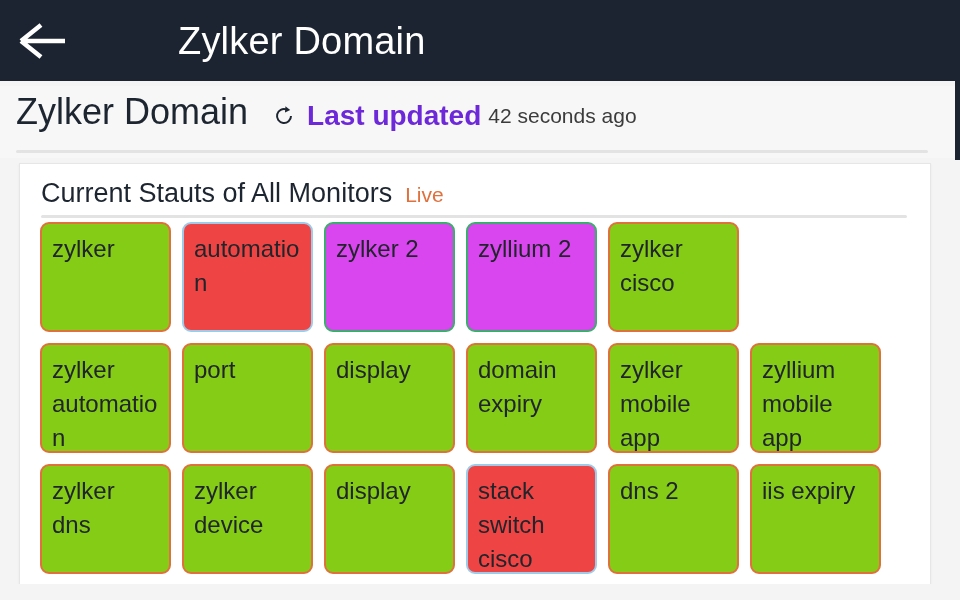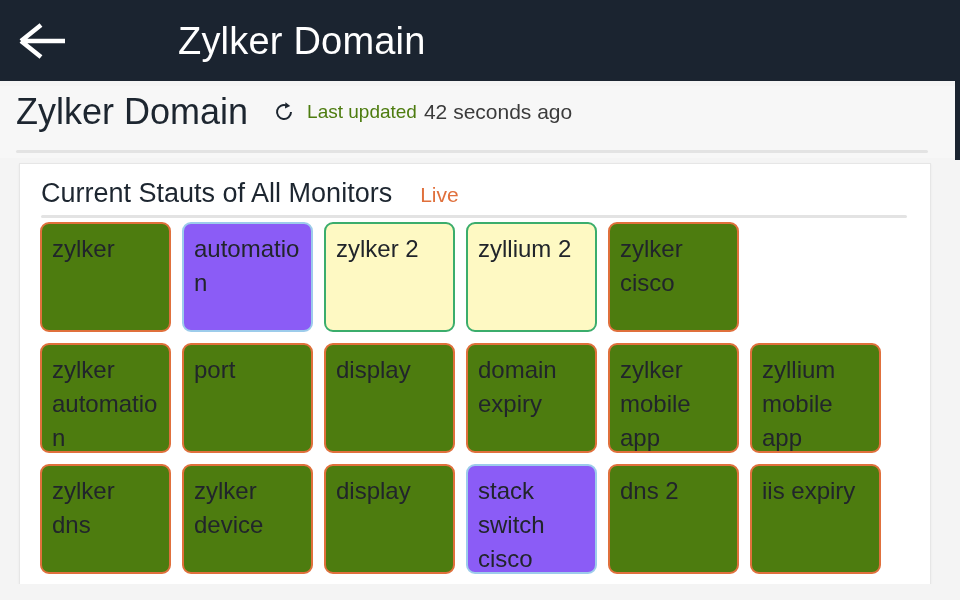--- a/index.html
+++ b/index.html
@@ -92,23 +92,23 @@
     width: 24px;
     height: 24px;
     margin-right: 11px;
     display: flex;
     align-items: center;
     justify-content: center;
     cursor: pointer;
   }
 
   #last-updated-label {
-    font-size: 19px;
-    color: #4d7c0f;
-    font-weight: 400;
+    font-size: 28px;
+    color: #6d28d9;
+    font-weight: 700;
   }
 
   #last-updated-value {
     font-size: 21px;
     color: #3b3b3b;
     font-weight: normal;
     margin-left: 7px;
   }
 
   
@@ -145,21 +145,21 @@
     font-size: 27px;
     color: #1d2630;
     font-weight: 400;
     line-height: 34px;
     white-space: nowrap;
   }
 
   #card-live-badge {
     font-size: 21px;
     color: #e0703c;
-    margin-left: 28px;
+    margin-left: 13px;
     line-height: 34px;
     white-space: nowrap;
   }
 
   #card-rule {
     position: absolute;
     left: 21px;
     top: 51px;
     width: 866px;
     height: 3px;
@@ -190,31 +190,31 @@
     padding: 8px 10px 0 10px;
     font-size: 24px;
     line-height: 34px;
     color: #21252b;
     overflow: hidden;
     word-break: break-word;
     cursor: pointer;
   }
 
   .monitor-tile.status-down {
-    background: #4d7c0f;
+    background: #84cc16;
     border: 2px solid #e0703c;
   }
 
   .monitor-tile.status-up {
-    background: #fef9c3;
+    background: #d946ef;
     border: 2px solid #3bad6c;
   }
 
   .monitor-tile.status-trouble {
-    background: #8b5cf6;
+    background: #ef4444;
     border: 2px solid #9dcceb;
   }
 
   
   #page-bottom-strip {
     position: absolute;
     left: 0;
     top: 584px;
     width: 960px;
     height: 16px;

